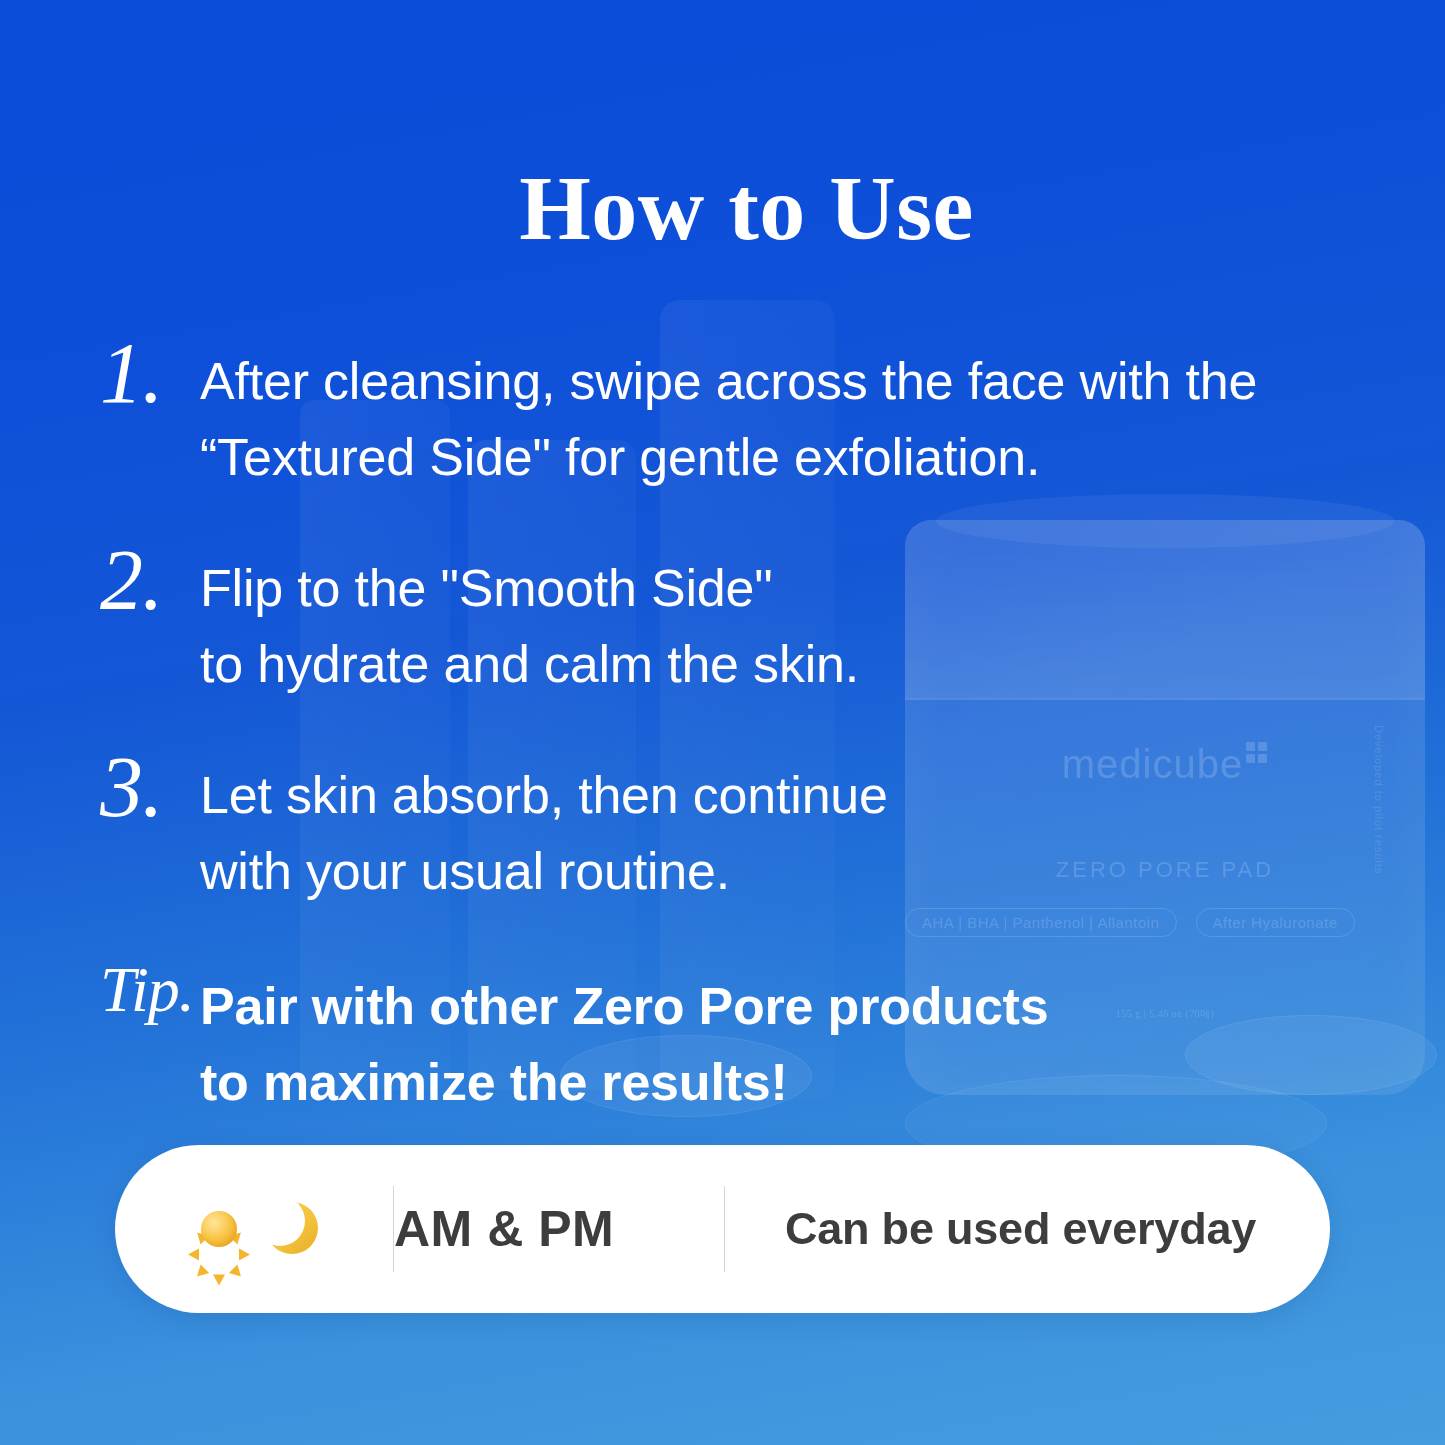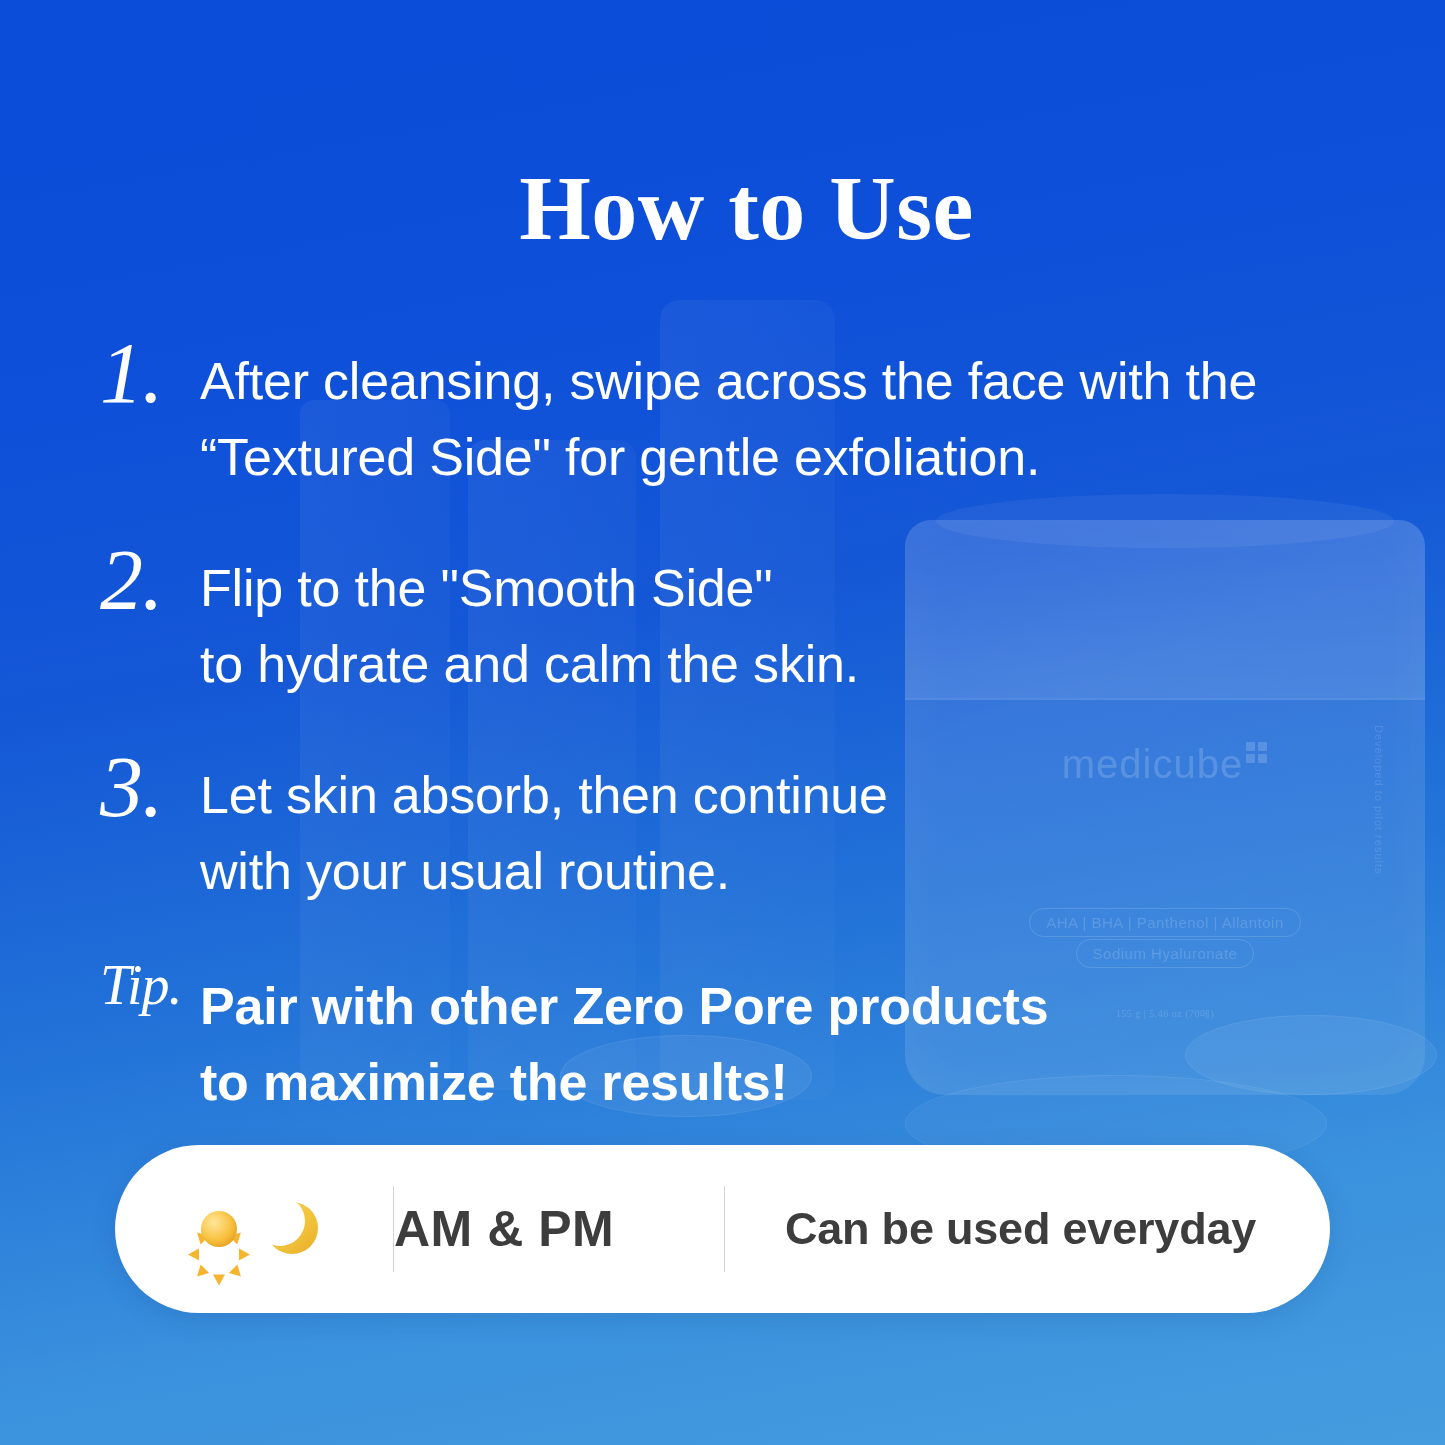--- a/index.html
+++ b/index.html
@@ -113,23 +113,23 @@
   .ghost-brand-mark i:nth-child(4) { left: 12px; top: 12px;}
 
   .ghost-product-name {
     top: 337px;
     font-size: 22px;
     letter-spacing: 3px;
   }
   .ghost-tags {
     top: 388px;
     display: flex;
-    flex-direction: column;
+    flex-direction: row;
     align-items: center;
-    gap: 2px;
+    gap: 19px;
     text-align: right;
   }
   .ghost-tag {
     display: inline-block;
     padding: 5px 16px;
     border: 1px solid rgba(255,255,255,0.14);
     border-radius: 999px;
     font-size: 15px;
     color: rgba(255,255,255,0.16);
     letter-spacing: 0.5px;
@@ -206,21 +206,21 @@
     padding-top: 16px;
     font-size: 52px;
     line-height: 1.47;
     color: #ffffff;
     font-weight: 400;
     letter-spacing: -0.2px;
   }
 
   .step.tip { margin-top: 28px; }
   .step.tip .step-num {
-    font-size: 56px;
+    font-size: 64px;
     line-height: 1.18;
     padding-top: 4px;
   }
   .step.tip .step-text {
     font-weight: 700;
     padding-top: 20px;
   }
 
   
   .usage-pill {
@@ -328,24 +328,25 @@
     <div class="ghost-bottle gb2"></div>
     <div class="ghost-bottle gb3"></div>
 
     <div class="ghost-jar">
       <div class="ghost-jar-lid"></div>
 
       <div class="ghost-label ghost-brand">
         <span>medicube</span><span class="ghost-brand-mark"><i></i><i></i><i></i><i></i></span>
       </div>
 
+      <div class="ghost-label ghost-product-name">ZERO PORE PAD</div>
 
       <div class="ghost-label ghost-tags">
         <span class="ghost-tag">AHA | BHA | Panthenol | Allantoin</span>
-        <span class="ghost-tag">Sodium Hyaluronate</span>
+        <span class="ghost-tag">After Hyaluronate</span>
       </div>
 
       <div class="ghost-label ghost-weight">155 g | 5.46 oz (70메)</div>
 
       <div class="ghost-side-text">Developed to pilot results</div>
     </div>
 
     <div class="ghost-pad gp1"></div>
     <div class="ghost-pad gp2"></div>
     <div class="ghost-pad gp3"></div>

